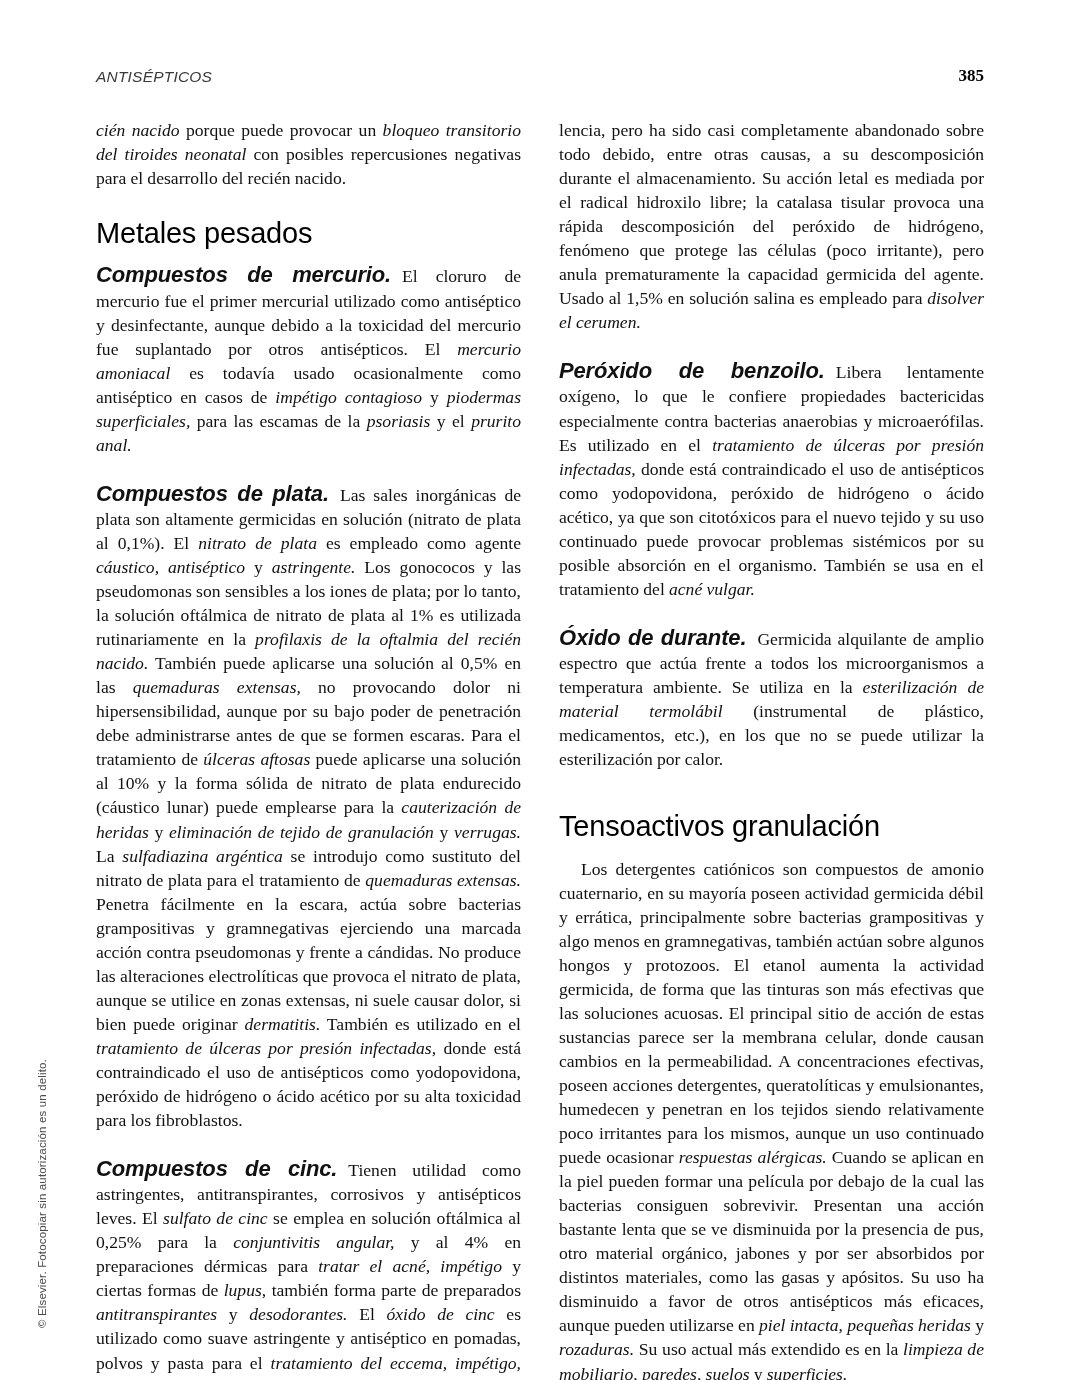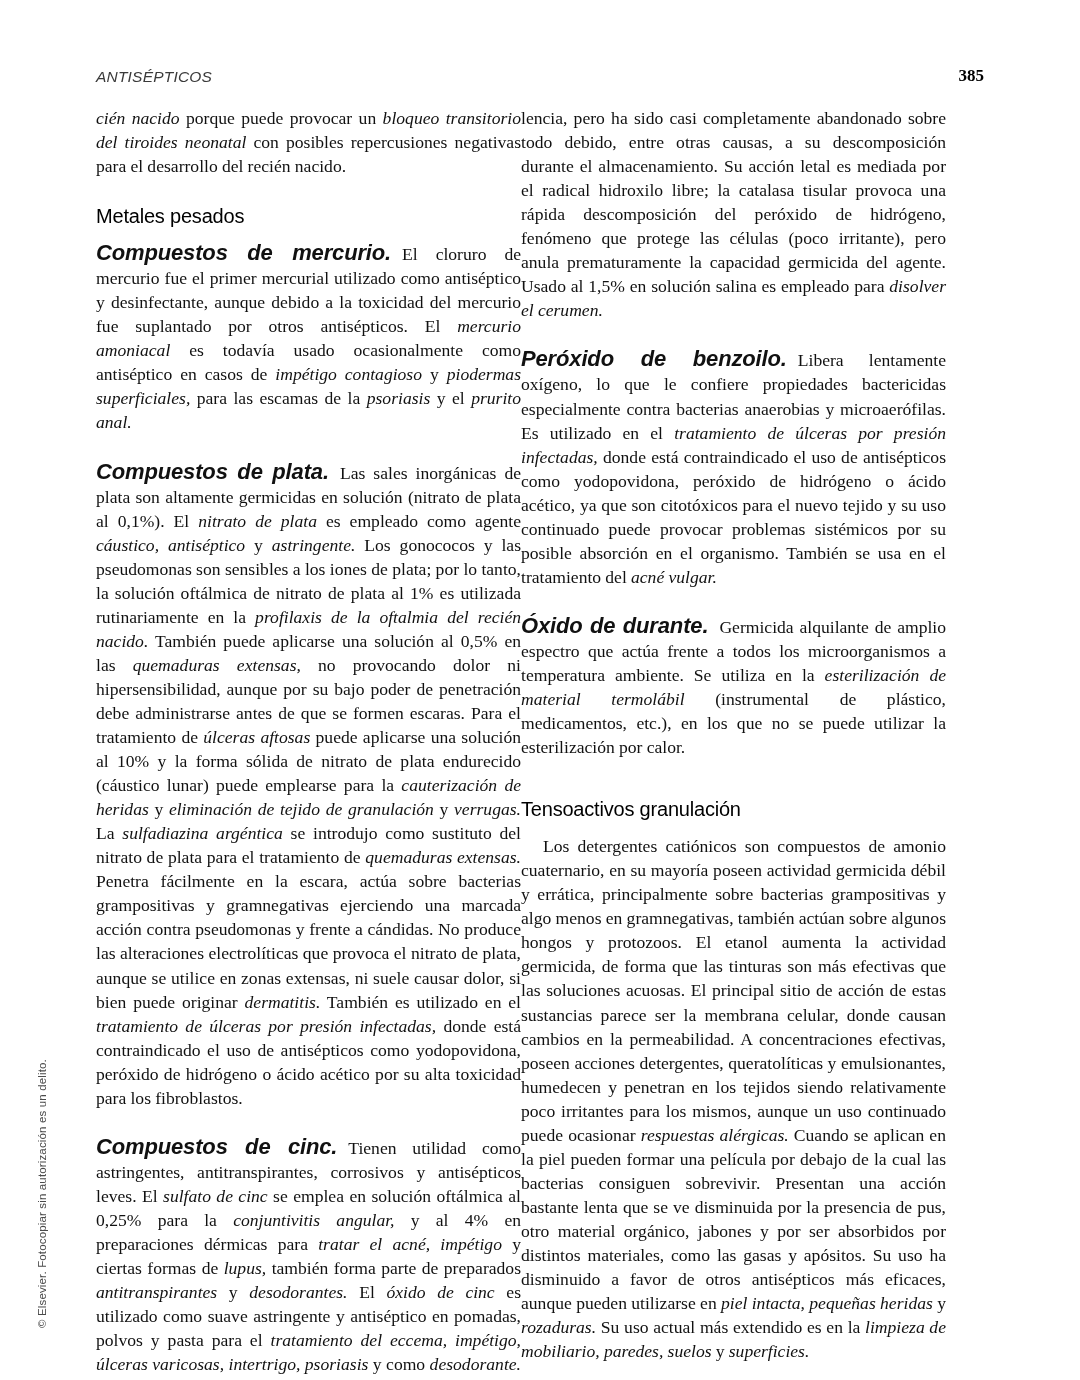--- a/index.html
+++ b/index.html
@@ -59,24 +59,25 @@
     font-family: "Liberation Sans", "DejaVu Sans", sans-serif;
     font-size: 11.5px;
     color: #4a4a4a;
     letter-spacing: 0.15px;
   }
 
   
   .columns {
     position: absolute;
     left: 96px;
-    top: 106px;
+    top: 118px;
     width: 888px;
     height: 1216px;
     display: flex;
+    gap: 38px;
   }
   .col {
     width: 425px;
     flex: 0 0 425px;
   }
 
   p.body {
     margin: 0;
     font-size: 17.6px;
     line-height: 24.05px;
@@ -96,21 +97,21 @@
     font-weight: bold;
     font-style: italic;
     font-size: 22px;
     letter-spacing: -0.15px;
   }
   .runin-gap { display: inline-block; width: 11px; }
 
   h2.section {
     font-family: "Liberation Sans", "DejaVu Sans", sans-serif;
     font-weight: normal;
-    font-size: 20px;
+    font-size: 29px;
     letter-spacing: -0.2px;
     color: #000;
     margin: 39px 0 13px 0;
     line-height: 1.15;
   }
   h2.section.first { margin-top: 27px; }
 </style>
 </head>
 <body>
 

